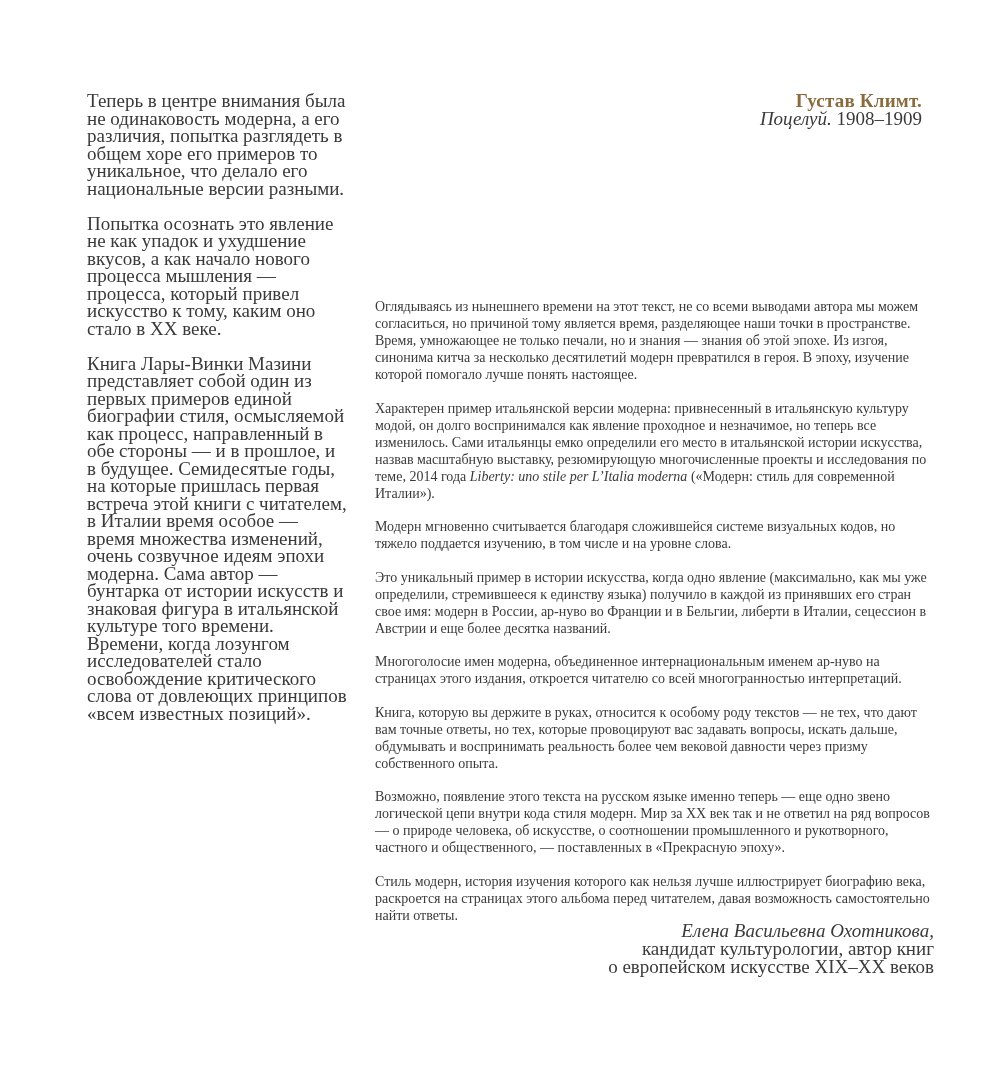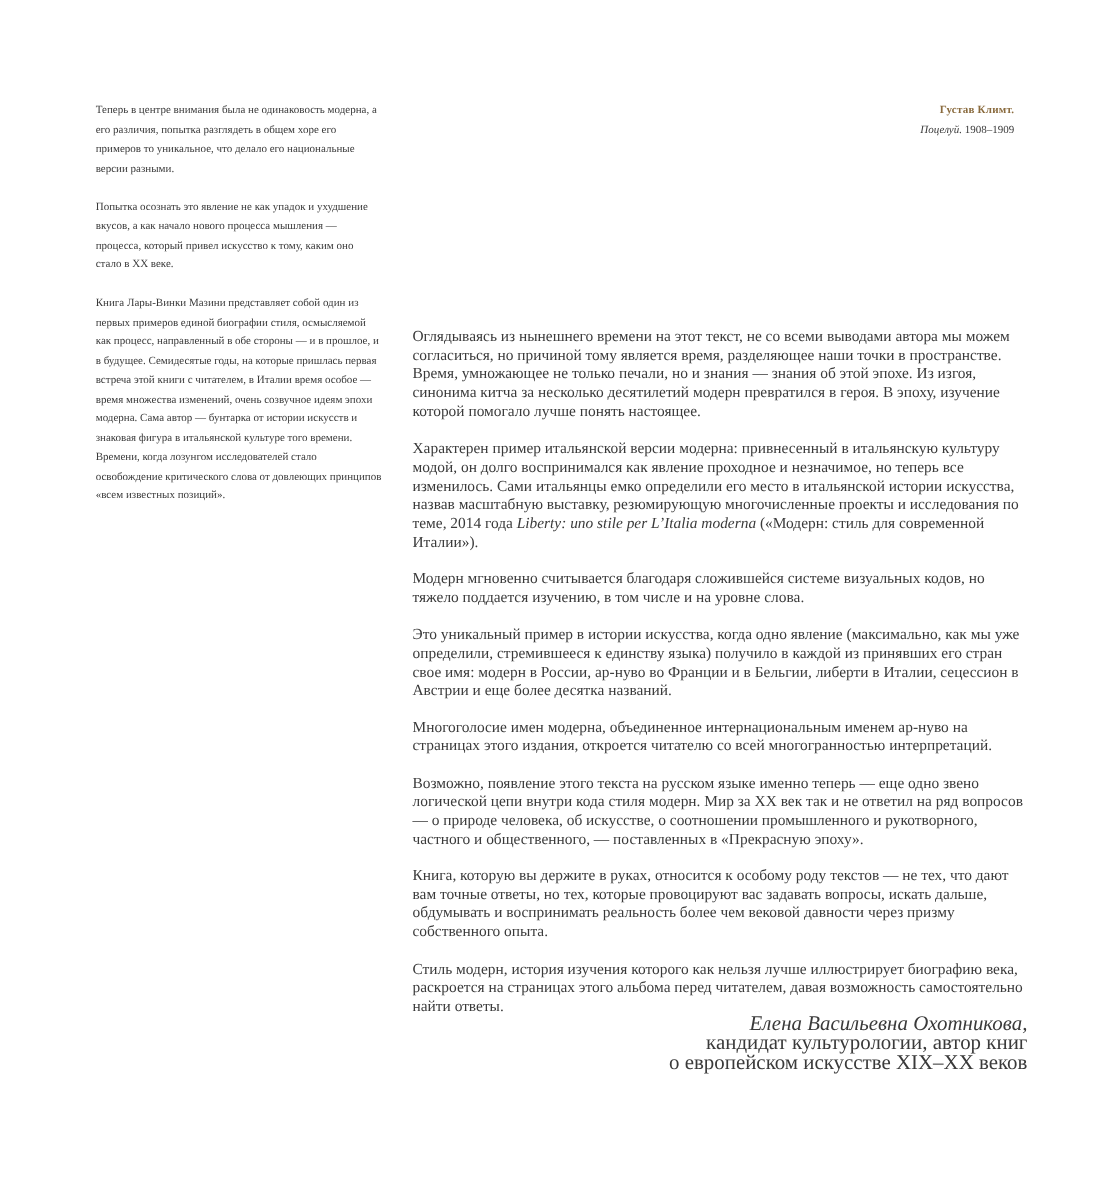--- a/index.html
+++ b/index.html
@@ -13,32 +13,32 @@
       position: relative;
       overflow: hidden;
       font-family: "Liberation Serif", "DejaVu Serif", serif;
       color: #3a3a3a;
     }
     .left-col {
       position: absolute;
       left: 87px;
       top: 92px;
       width: 260px;
-      font-size: 10px;
+      font-size: 19px;
       line-height: 17.5px;
     }
     .left-col p {
       margin: 0 0 17.5px 0;
     }
     .caption {
       position: absolute;
       right: 78px;
       top: 92px;
       text-align: right;
-      font-size: 10px;
+      font-size: 19px;
       line-height: 18px;
     }
     .caption-artist {
       color: #8a6b3e;
       font-weight: bold;
       letter-spacing: 0.2px;
     }
     .caption-work {
       color: #3a3a3a;
     }
@@ -87,22 +87,22 @@
     <span>1908–1909</span>
   </div>
 </div>
 
 <div class="main-col">
   <p>Оглядываясь из нынешнего времени на этот текст, не со всеми выводами автора мы можем согласиться, но причиной тому является время, разделяющее наши точки в пространстве. Время, умножающее не только печали, но и знания — знания об этой эпохе. Из изгоя, синонима китча за несколько десятилетий модерн превратился в героя. В эпоху, изучение которой помогало лучше понять настоящее.</p>
   <p><span>Характерен пример итальянской версии модерна: привнесенный в итальянскую культуру модой, он долго воспринимался как явление проходное и незначимое, но теперь все изменилось. Сами итальянцы емко определили его место в итальянской истории искусства, назвав масштабную выставку, резюмирующую многочисленные проекты и исследования по теме, 2014 года </span><span class="italic">Liberty: uno stile per L’Italia moderna</span><span> («Модерн: стиль для современной Италии»).</span></p>
   <p>Модерн мгновенно считывается благодаря сложившейся системе визуальных кодов, но тяжело поддается изучению, в том числе и на уровне слова.</p>
   <p>Это уникальный пример в истории искусства, когда одно явление (максимально, как мы уже определили, стремившееся к единству языка) получило в каждой из принявших его стран свое имя: модерн в России, ар-нуво во Франции и в Бельгии, либерти в Италии, сецессион в Австрии и еще более десятка названий.</p>
   <p>Многоголосие имен модерна, объединенное интернациональным именем ар-нуво на страницах этого издания, откроется читателю со всей многогранностью интерпретаций.</p>
+  <p>Книга, которую вы держите в руках, относится к особому роду текстов — не тех, что дают вам точные ответы, но тех, которые провоцируют вас задавать вопросы, искать дальше, обдумывать и воспринимать реальность более чем вековой давности через призму собственного опыта.</p>
   <p>Возможно, появление этого текста на русском языке именно теперь — еще одно звено логической цепи внутри кода стиля модерн. Мир за XX век так и не ответил на ряд вопросов — о природе человека, об искусстве, о соотношении промышленного и рукотворного, частного и общественного, — поставленных в «Прекрасную эпоху».</p>
-  <p>Книга, которую вы держите в руках, относится к особому роду текстов — не тех, что дают вам точные ответы, но тех, которые провоцируют вас задавать вопросы, искать дальше, обдумывать и воспринимать реальность более чем вековой давности через призму собственного опыта.</p>
   <p>Стиль модерн, история изучения которого как нельзя лучше иллюстрирует биографию века, раскроется на страницах этого альбома перед читателем, давая возможность самостоятельно найти ответы.</p>
 </div>
 
 <div class="signature">
   <div class="name">Елена Васильевна Охотникова,</div>
   <div>кандидат культурологии, автор книг</div>
   <div>о европейском искусстве XIX–XX веков</div>
 </div>
 
 </body></html>

